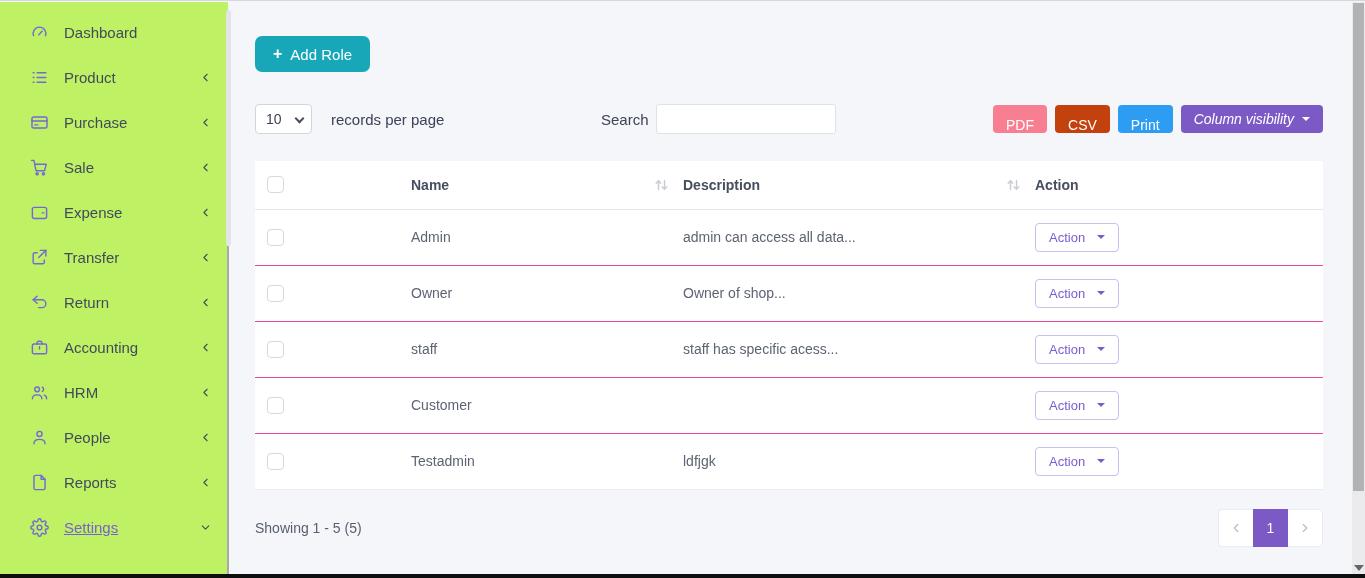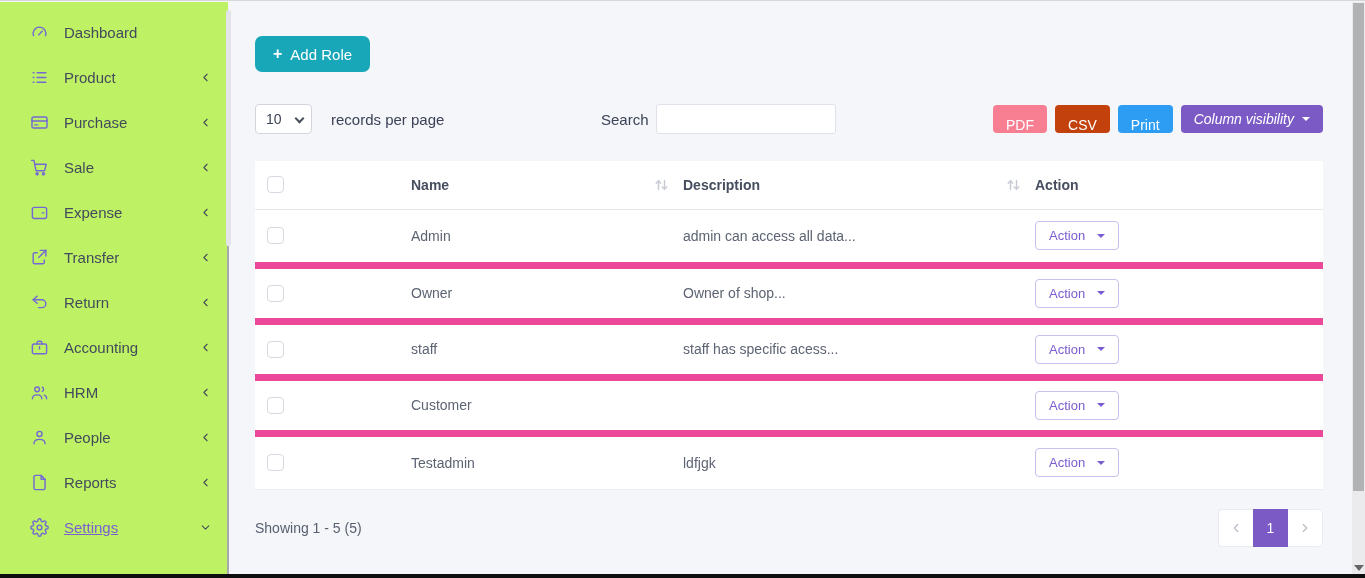--- a/index.html
+++ b/index.html
@@ -69,21 +69,21 @@
   .caret-down-white { width:0; height:0; border-left:4px solid transparent; border-right:4px solid transparent; border-top:4px solid #fff; }
 
   
   .card { margin-top:27px; background:#fff; width:1068px; }
   table { width:100%; border-collapse:collapse; table-layout:fixed; }
   col.c-check { width:156px; } col.c-name { width:272px; } col.c-desc { width:352px; } col.c-action { width:288px; }
   thead th {
     height:48px; text-align:left; font-size:14px; font-weight:bold; color:#464e5f;
     border-bottom:1px solid #e6e8ee; padding:0 14px 0 0; vertical-align:middle;
   }
-  tbody td { height:56px; font-size:14px; color:#5c6372; border-bottom:7px solid #ec4899; padding:0 14px 0 0; vertical-align:middle; }
+  tbody td { height:56px; font-size:14px; color:#5c6372; border-bottom:1px solid #ec4899; padding:0 14px 0 0; vertical-align:middle; }
   tbody tr:last-child td { border-bottom:1px solid #eceef2; }
   .cell-check { padding-left:12px !important; }
   .th-flex { display:flex; align-items:center; justify-content:space-between; }
   .sort-icon svg { width:15px; height:14px; display:block; }
   input[type="checkbox"] {
     appearance:none; -webkit-appearance:none; width:17px; height:17px;
     border:1px solid #d7d9e1; border-radius:4px; background:#fff; cursor:pointer; display:block;
   }
   .btn-action {
     display:inline-flex; align-items:center; gap:12px;

